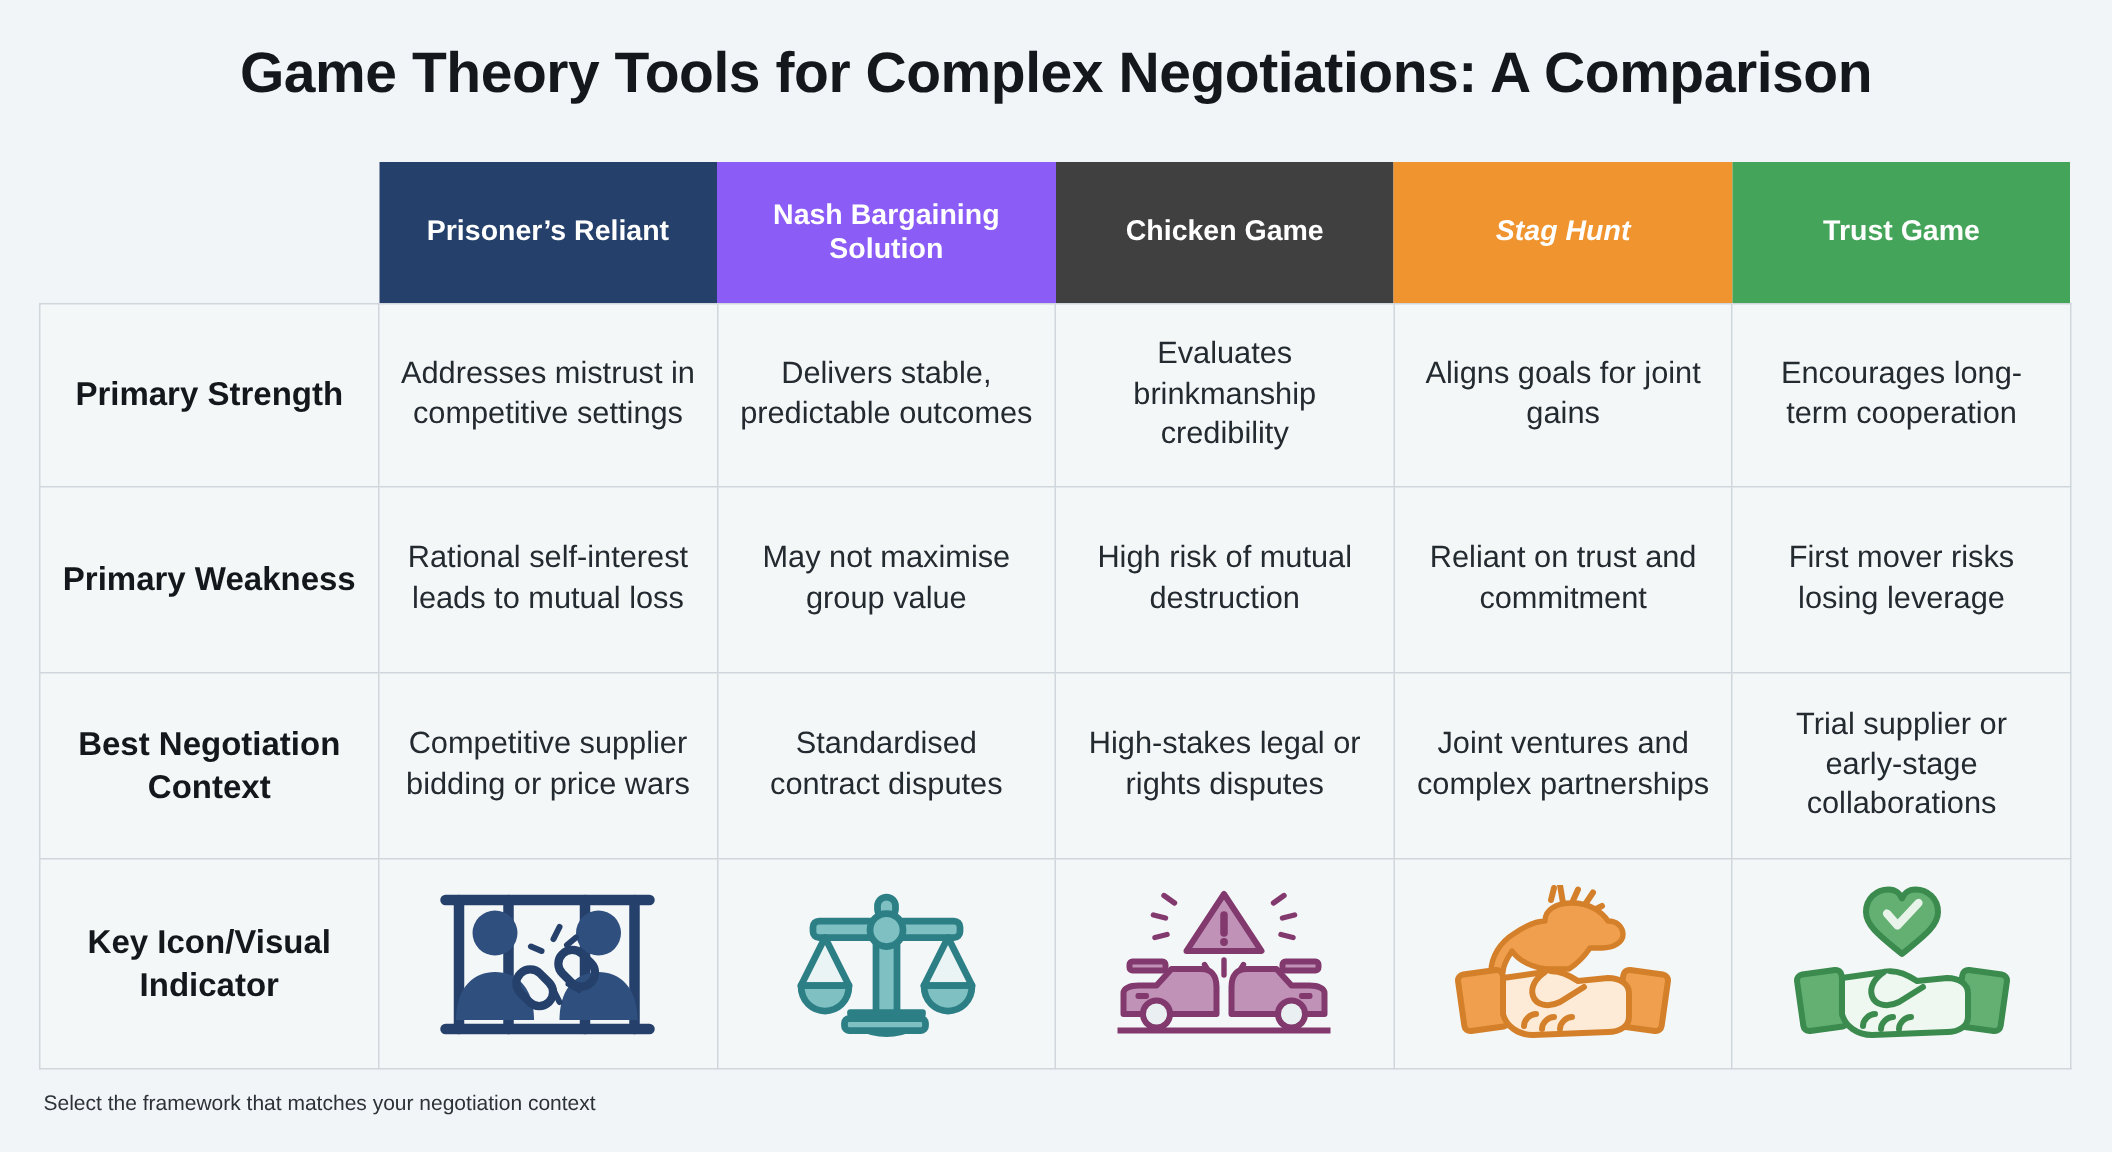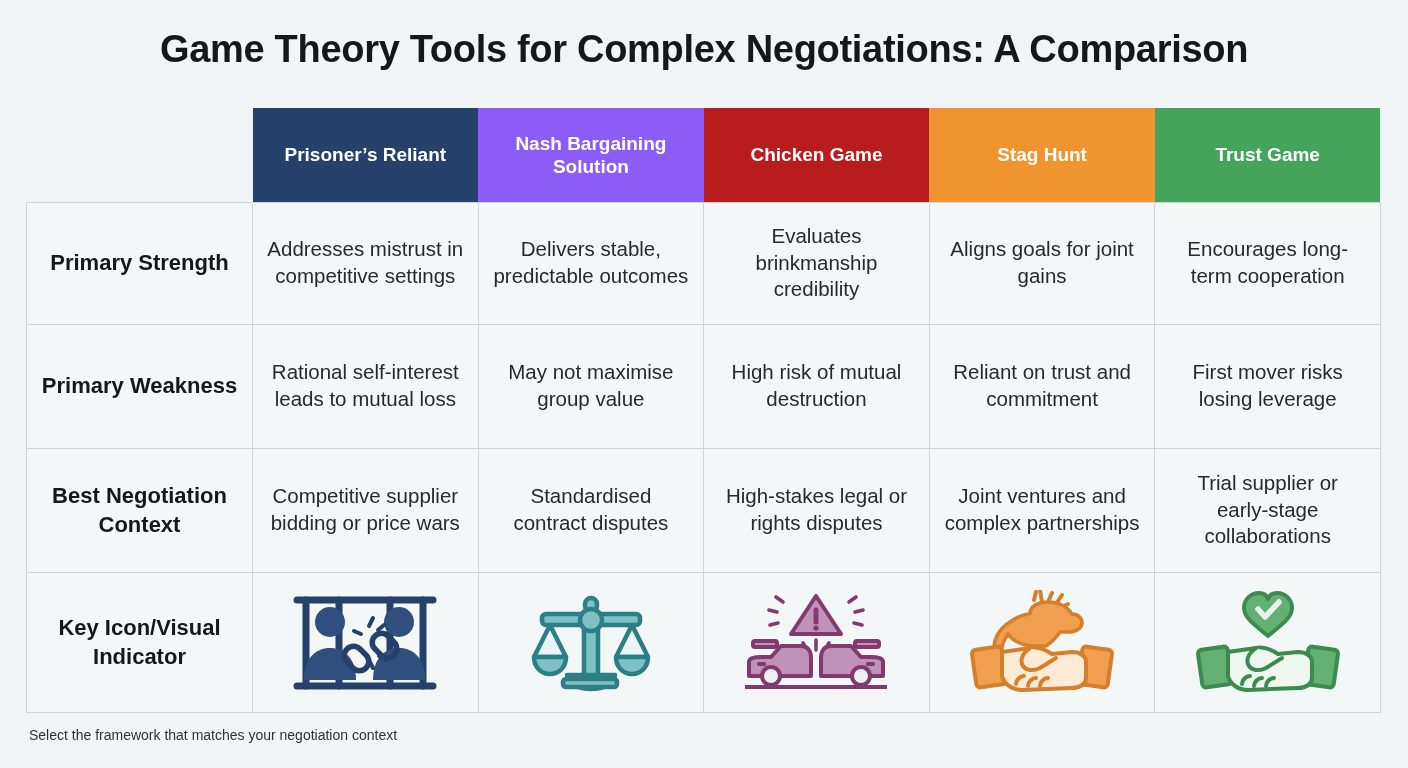--- a/index.html
+++ b/index.html
@@ -56,21 +56,21 @@
     color: #ffffff;
     border: none;
   }
   thead th.corner {
     background: transparent;
     color: transparent;
   }
   thead th.h0 { background: #25416b; }
   thead th.h1 { background: #2d9399; }
   thead th.h2 { background: #82396e; }
-  thead th.h3 { background: #f0942f; }
+  thead th.h3 { background: #f0942f; font-style: italic; }
   thead th.h4 { background: #44a45a; margin-left: 28px; }
 
   tbody td {
     border: 1px solid #cfd7dd;
     background: #f4f7f8;
     vertical-align: middle;
     text-align: center;
     padding: 12px 14px;
     font-size: 20.5px;
     line-height: 1.30;
@@ -117,21 +117,21 @@
           <col class="c">
           <col class="c">
           <col class="c">
           <col class="c">
       </colgroup>
       <thead>
         <tr>
           <th class="corner"></th>
           <th class="h0" style="background: rgb(37, 65, 107);">Prisoner’s Reliant</th>
           <th class="h1" style="background: #8b5cf6;">Nash Bargaining Solution</th>
-          <th class="h2" style="background: #b91c1c;">Chicken Game</th>
+          <th class="h2" style="background: #404040;">Chicken Game</th>
           <th class="h3" style="background: rgb(240, 148, 47);">Stag Hunt</th>
           <th class="h4" style="background: rgb(68, 164, 90);">Trust Game</th>
         </tr>
       </thead>
       <tbody>
 
         <tr class="r0">
           <td class="rowlabel">Primary Strength</td>
           <td>Addresses mistrust in competitive settings</td>
           <td>Delivers stable, predictable outcomes</td>

